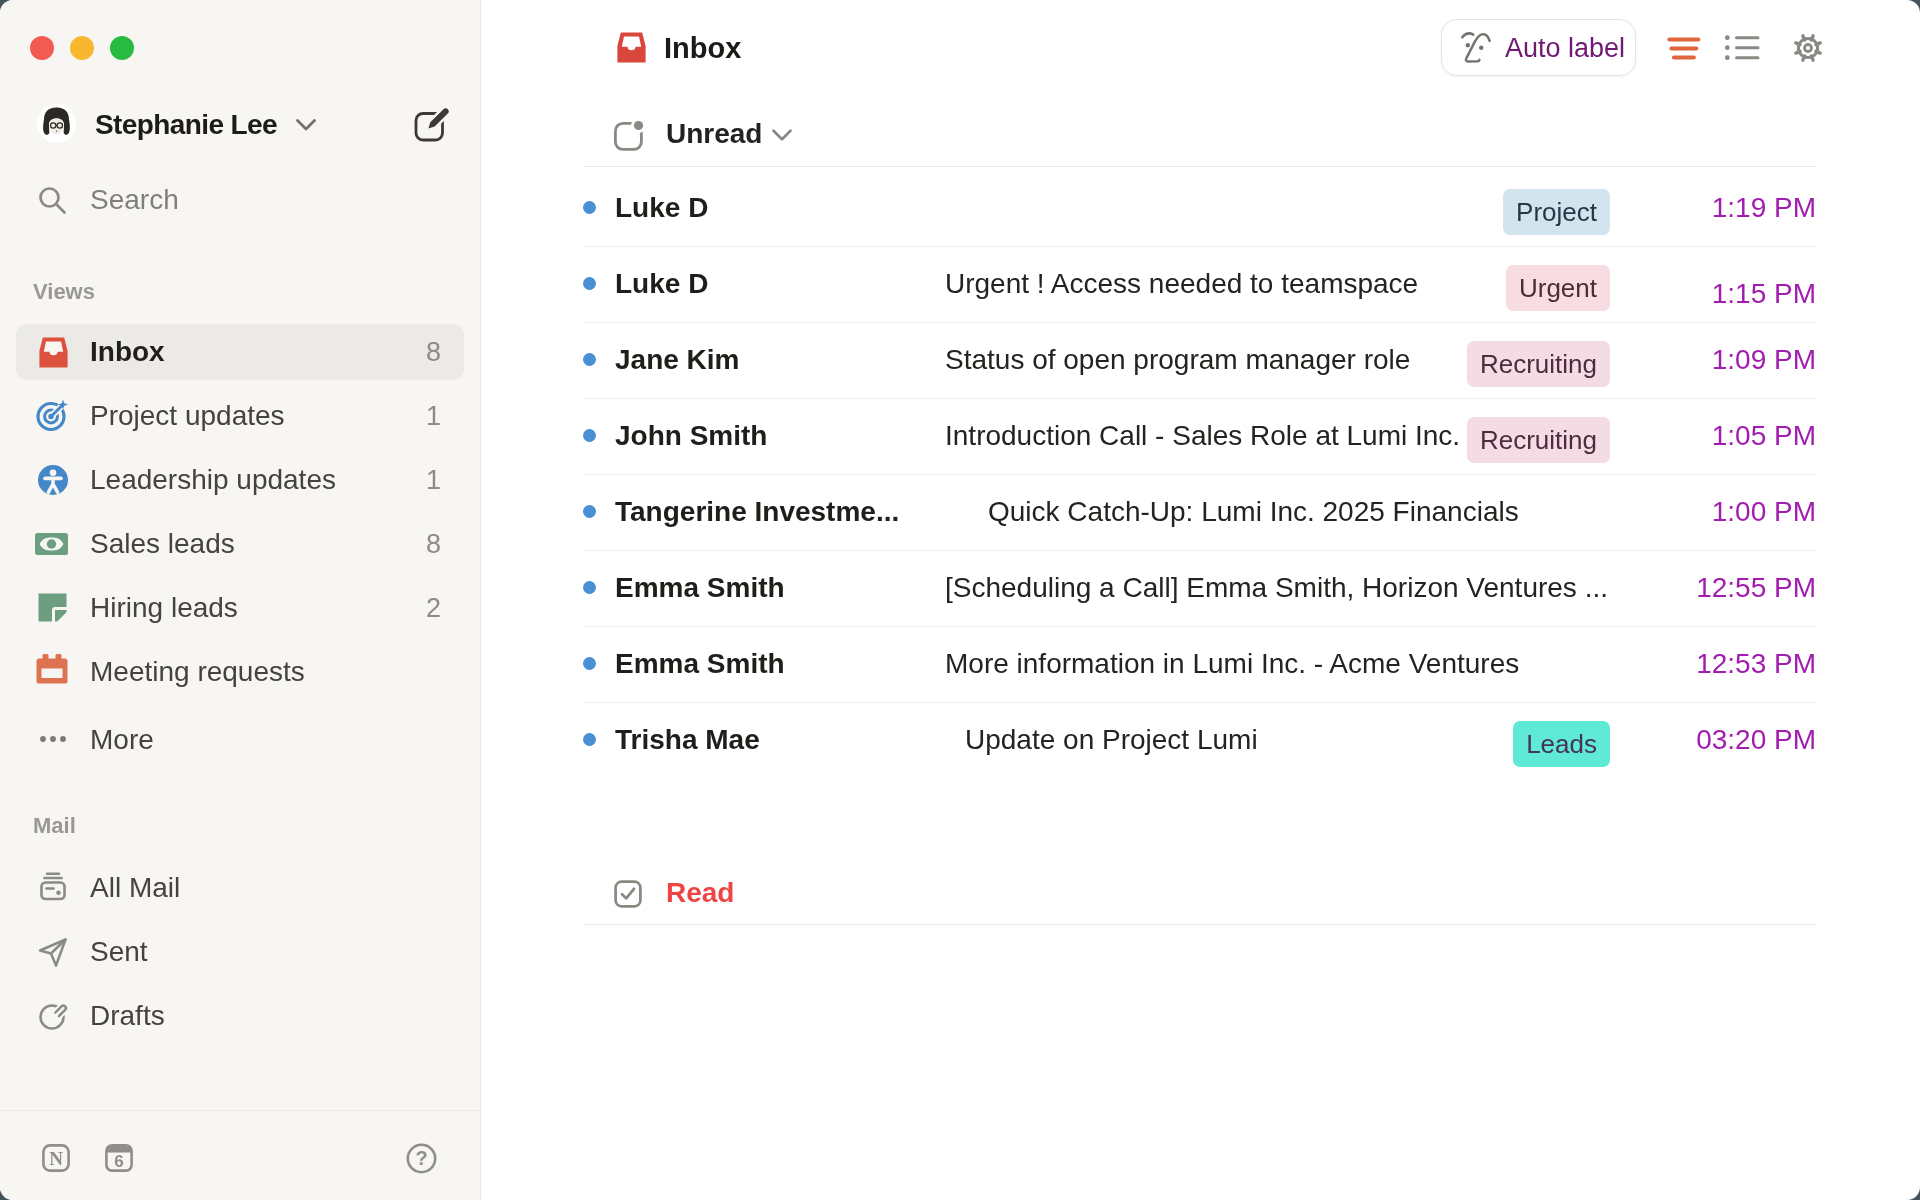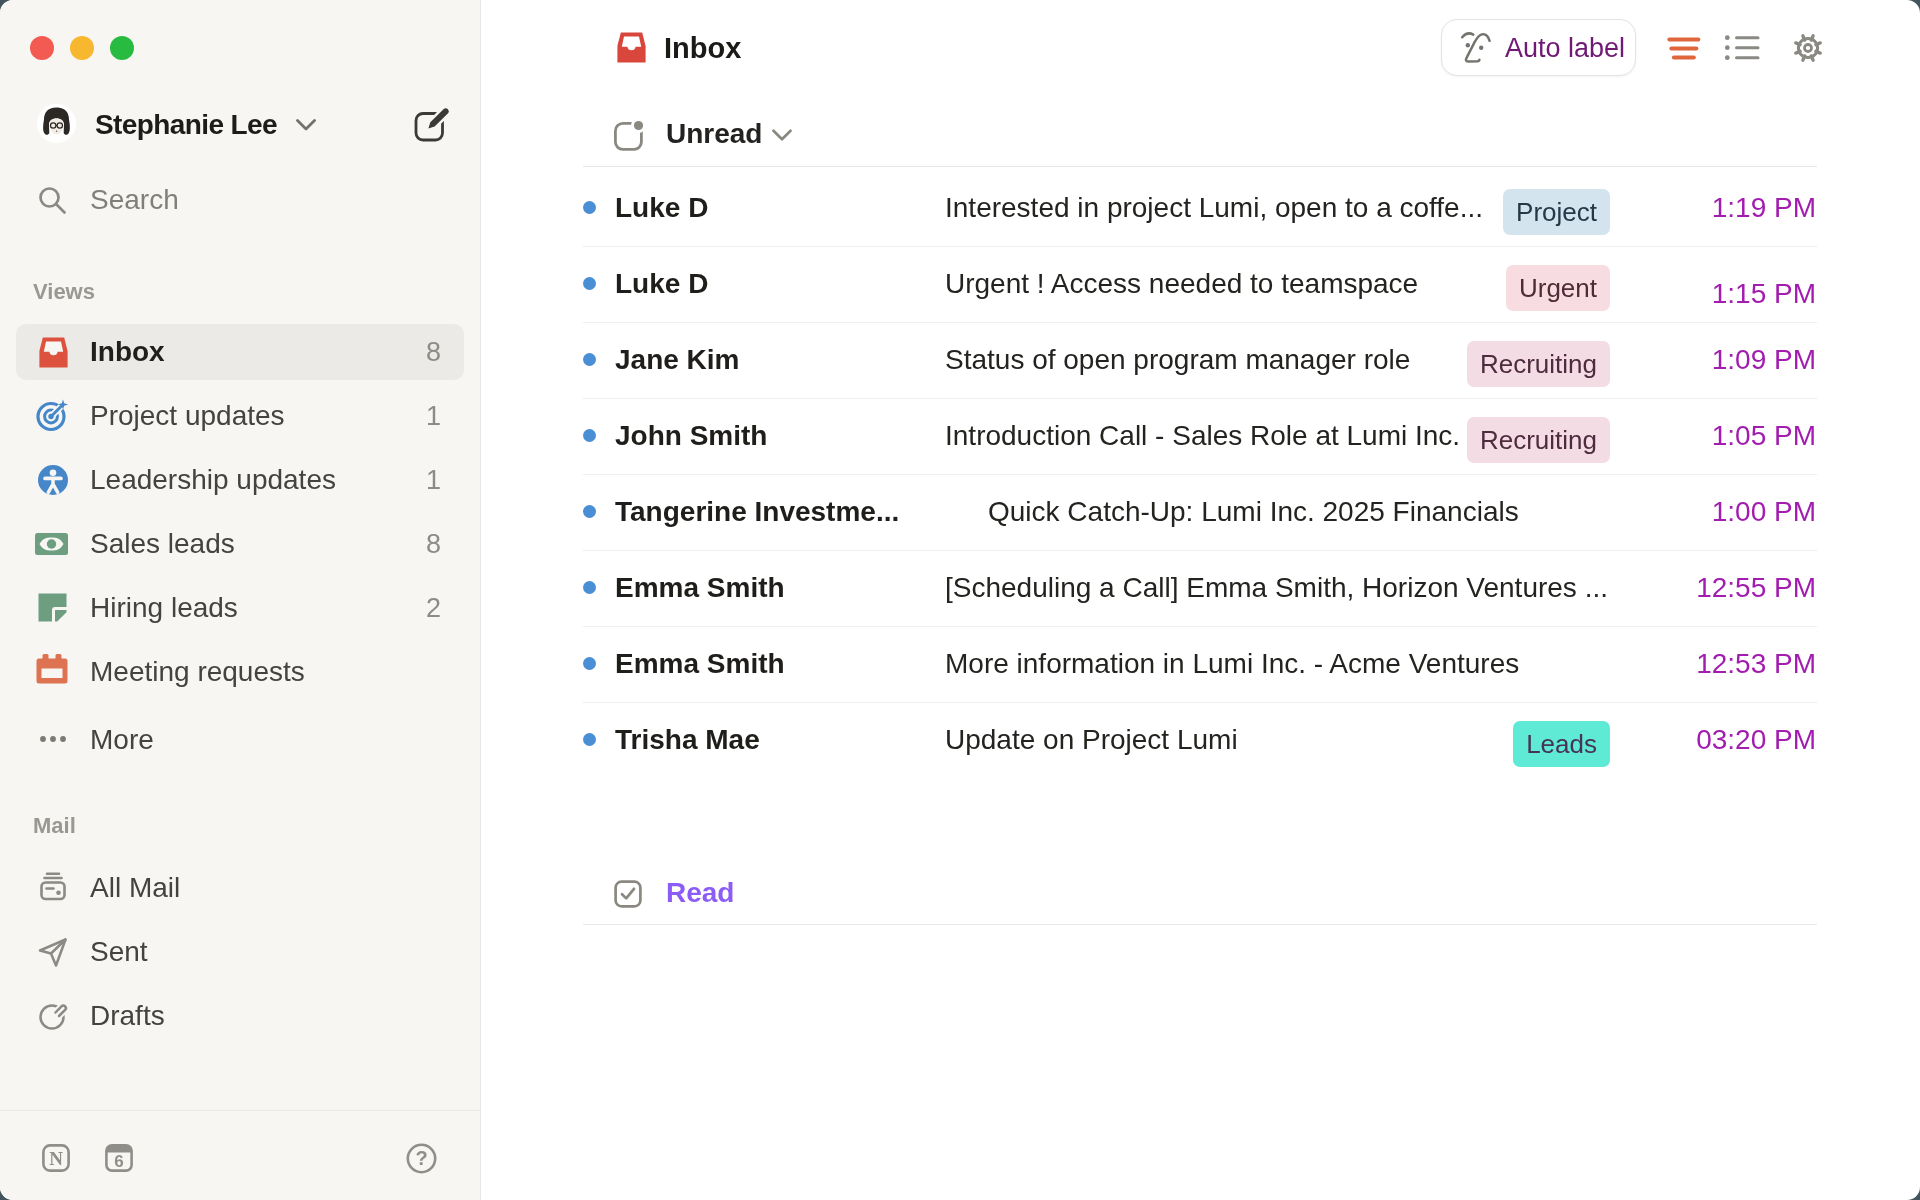--- a/index.html
+++ b/index.html
@@ -205,21 +205,20 @@
 <circle cx="26.5" cy="7.5" r="4.6" fill="#8a8880"></circle>
 </svg>
 <div class="abs" style="left:666px;top:117px;font-size:28px;line-height:34px;font-weight:bold;color:#232220;">Unread</div>
 <svg class="abs" style="left:772px;top:129px;" width="20" height="13" viewBox="0 0 20 13" fill="none" stroke="#8a8880" stroke-width="2.7" stroke-linecap="round" stroke-linejoin="round">
       <path d="M1.5 1.8 L10 10.3 L18.5 1.8"></path>
     </svg>
 <div class="divline" style="left:583px;top:166px;width:1234px;background:#e9e7e4;"></div>
 
 <div class="dot" style="top:201px;"></div>
 <div class="sender" style="left:615px;top:191px;">Luke D</div>
-<div class="subj" style="top:191px;">Interested in project Lumi, open to a coffe...</div>
 <div class="tag" style="top:189px;background:#d3e4ee;color:#253847;">Project</div>
 <div class="rtime" style="top:191px;">1:19 PM</div>
 <div class="divline" style="left:583px;top:246px;width:1234px;background:#f0eeeb;"></div>
 
 <div class="dot" style="top:277px;"></div>
 <div class="sender" style="left:615px;top:267px;">Luke D</div>
 <div class="subj" style="top:267px;">Urgent ! Access needed to teamspace</div>
 <div class="tag" style="top:265px;background:#f7dde1;color:#4f2b38;">Urgent</div>
 <div class="rtime" style="top:277px;">1:15 PM</div>
 <div class="divline" style="left:583px;top:322px;width:1234px;background:#f0eeeb;"></div>
@@ -251,23 +250,23 @@
 <div class="divline" style="left:583px;top:626px;width:1234px;background:#f0eeeb;"></div>
 
 <div class="dot" style="top:657px;"></div>
 <div class="sender" style="left:615px;top:647px;">Emma Smith</div>
 <div class="subj" style="top:647px;">More information in Lumi Inc. - Acme Ventures</div>
 <div class="rtime" style="top:647px;">12:53 PM</div>
 <div class="divline" style="left:583px;top:702px;width:1234px;background:#f0eeeb;"></div>
 
 <div class="dot" style="top:733px;"></div>
 <div class="sender" style="left:615px;top:723px;">Trisha Mae</div>
-<div class="subj" style="top:723px;">Update on Project Lumi</div>
+<div class="subj" style="top:723px;margin-left:20px;">Update on Project Lumi</div>
 <div class="tag" style="top:721px;background:#5eead4;color:#463357;">Leads</div>
 <div class="rtime" style="top:723px;">03:20 PM</div>
 
 <svg class="abs" style="left:614px;top:880px;" width="28" height="28" viewBox="0 0 28 28">
 <rect x="1.6" y="1.6" width="24.8" height="24.8" rx="6" fill="none" stroke="#8a8880" stroke-width="2.7"></rect>
 <path d="M8 14.2 L12.2 18.4 L20 8.8" fill="none" stroke="#8a8880" stroke-width="2.7" stroke-linecap="round" stroke-linejoin="round"></path>
 </svg>
-<div class="abs" style="left:666px;top:876px;font-size:28px;line-height:34px;font-weight:bold;color:#8b5cf6;">Read</div>
+<div class="abs" style="left:666px;top:876px;font-size:28px;line-height:34px;font-weight:bold;color:#ef4444;">Read</div>
 <div class="divline" style="left:583px;top:924px;width:1234px;background:#eae8e5;"></div>
 </div>
 
 </body></html>

